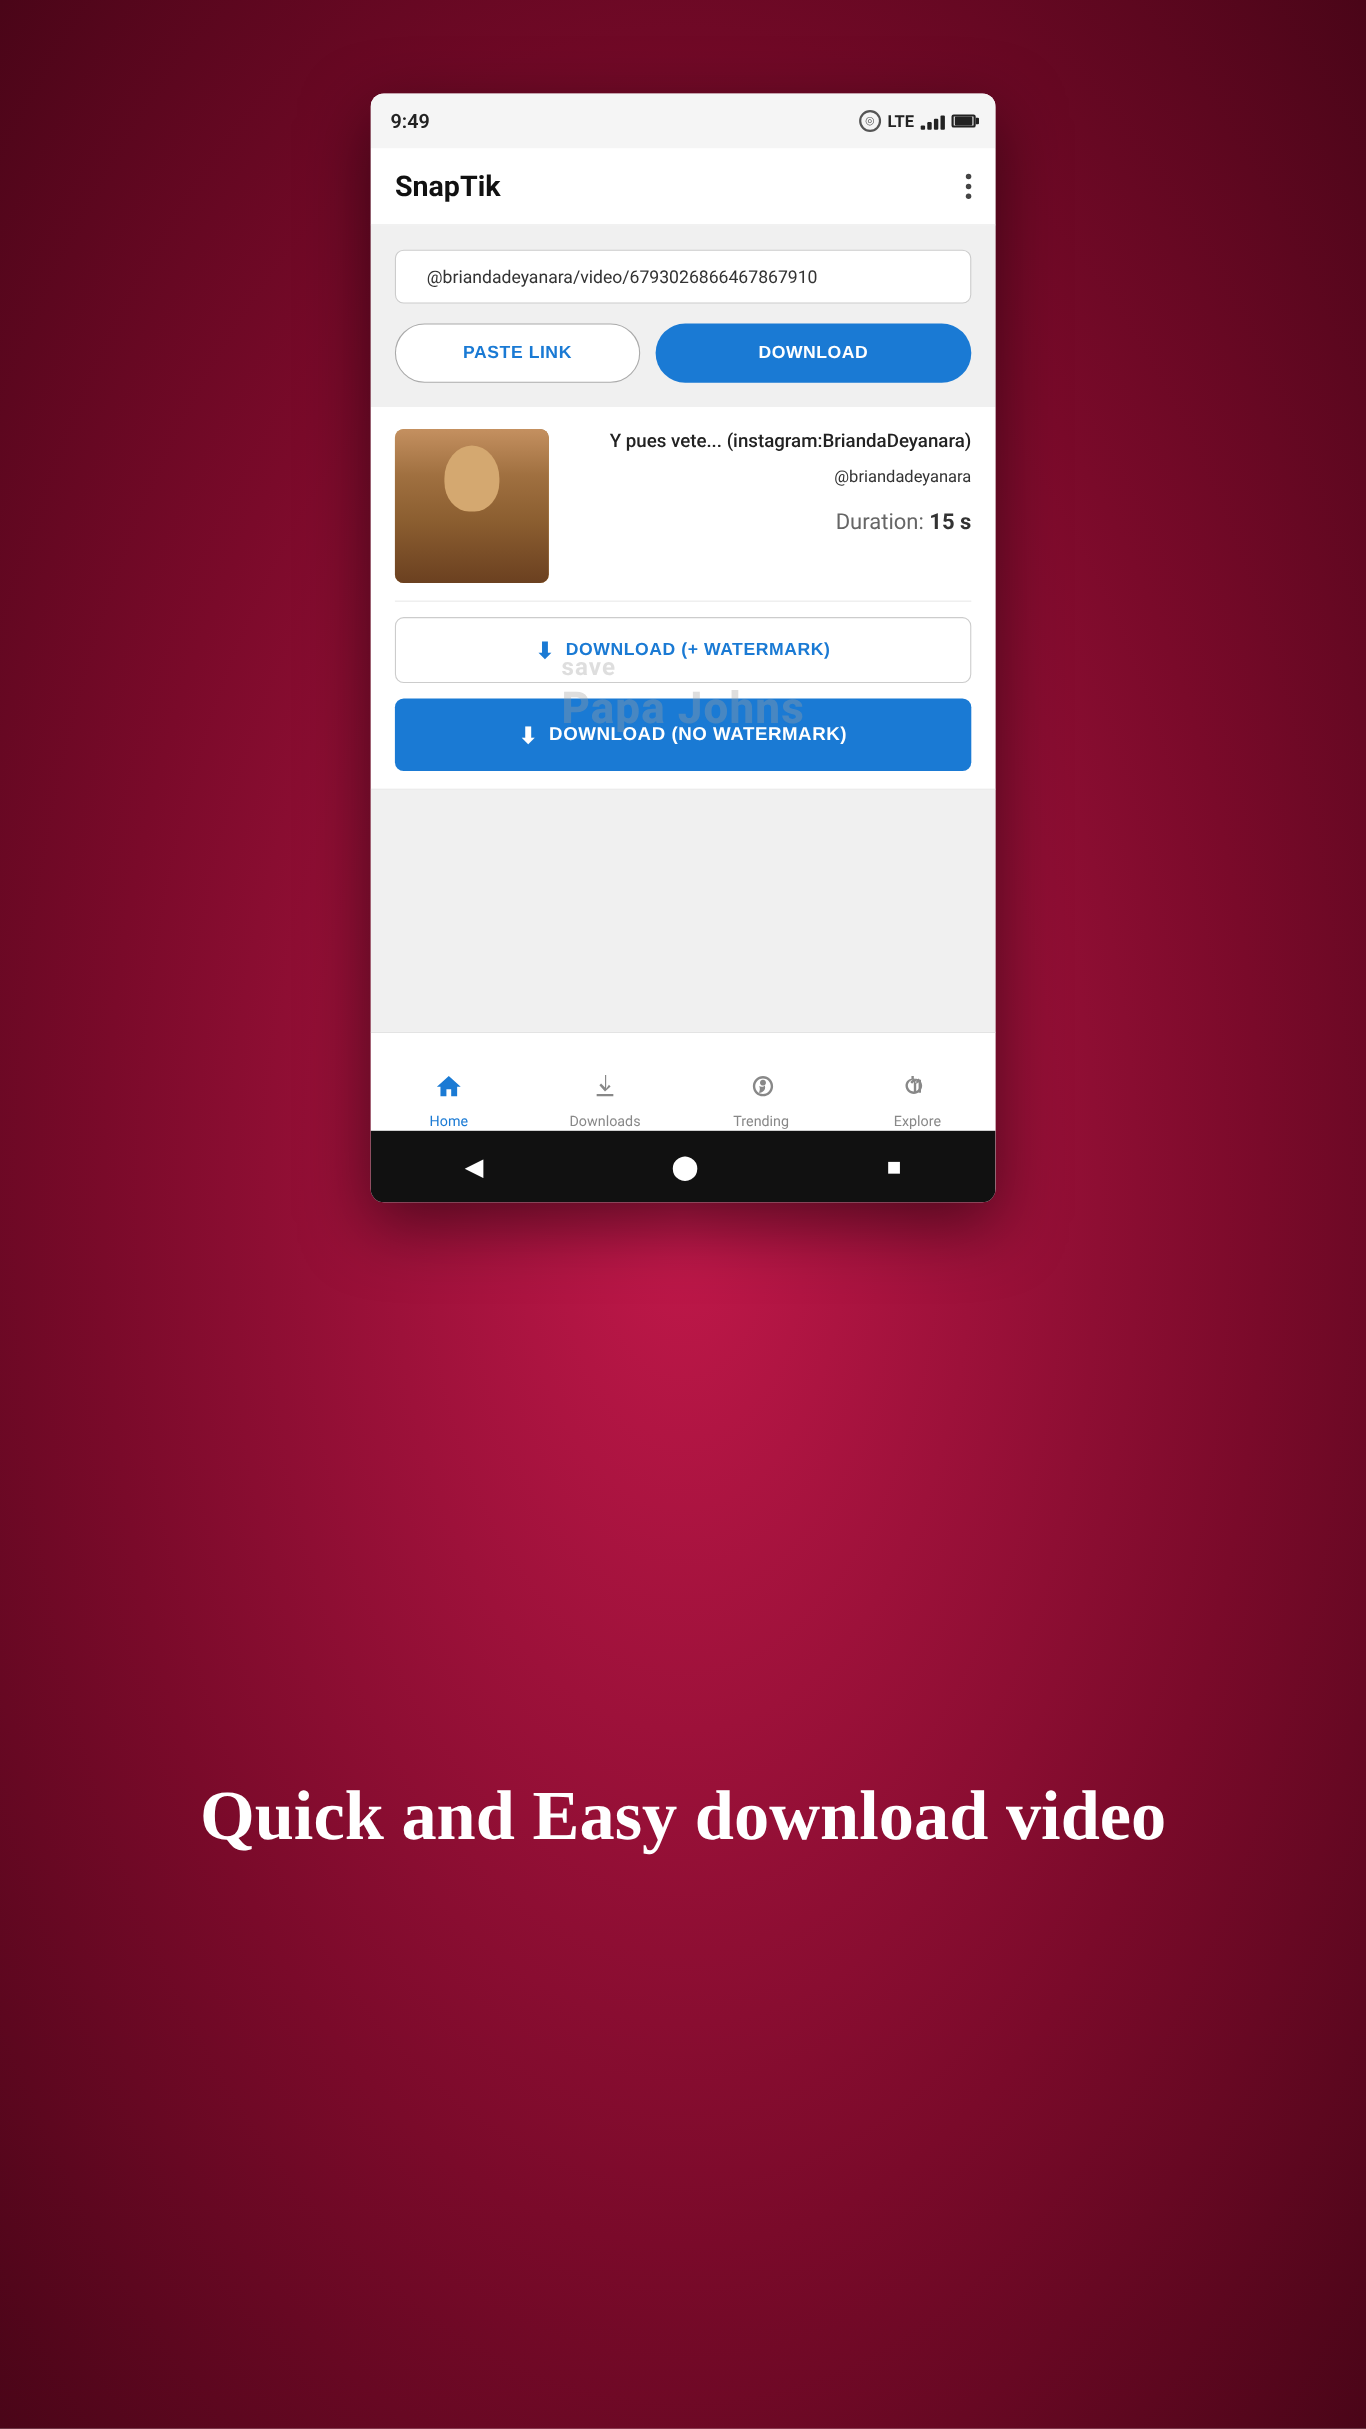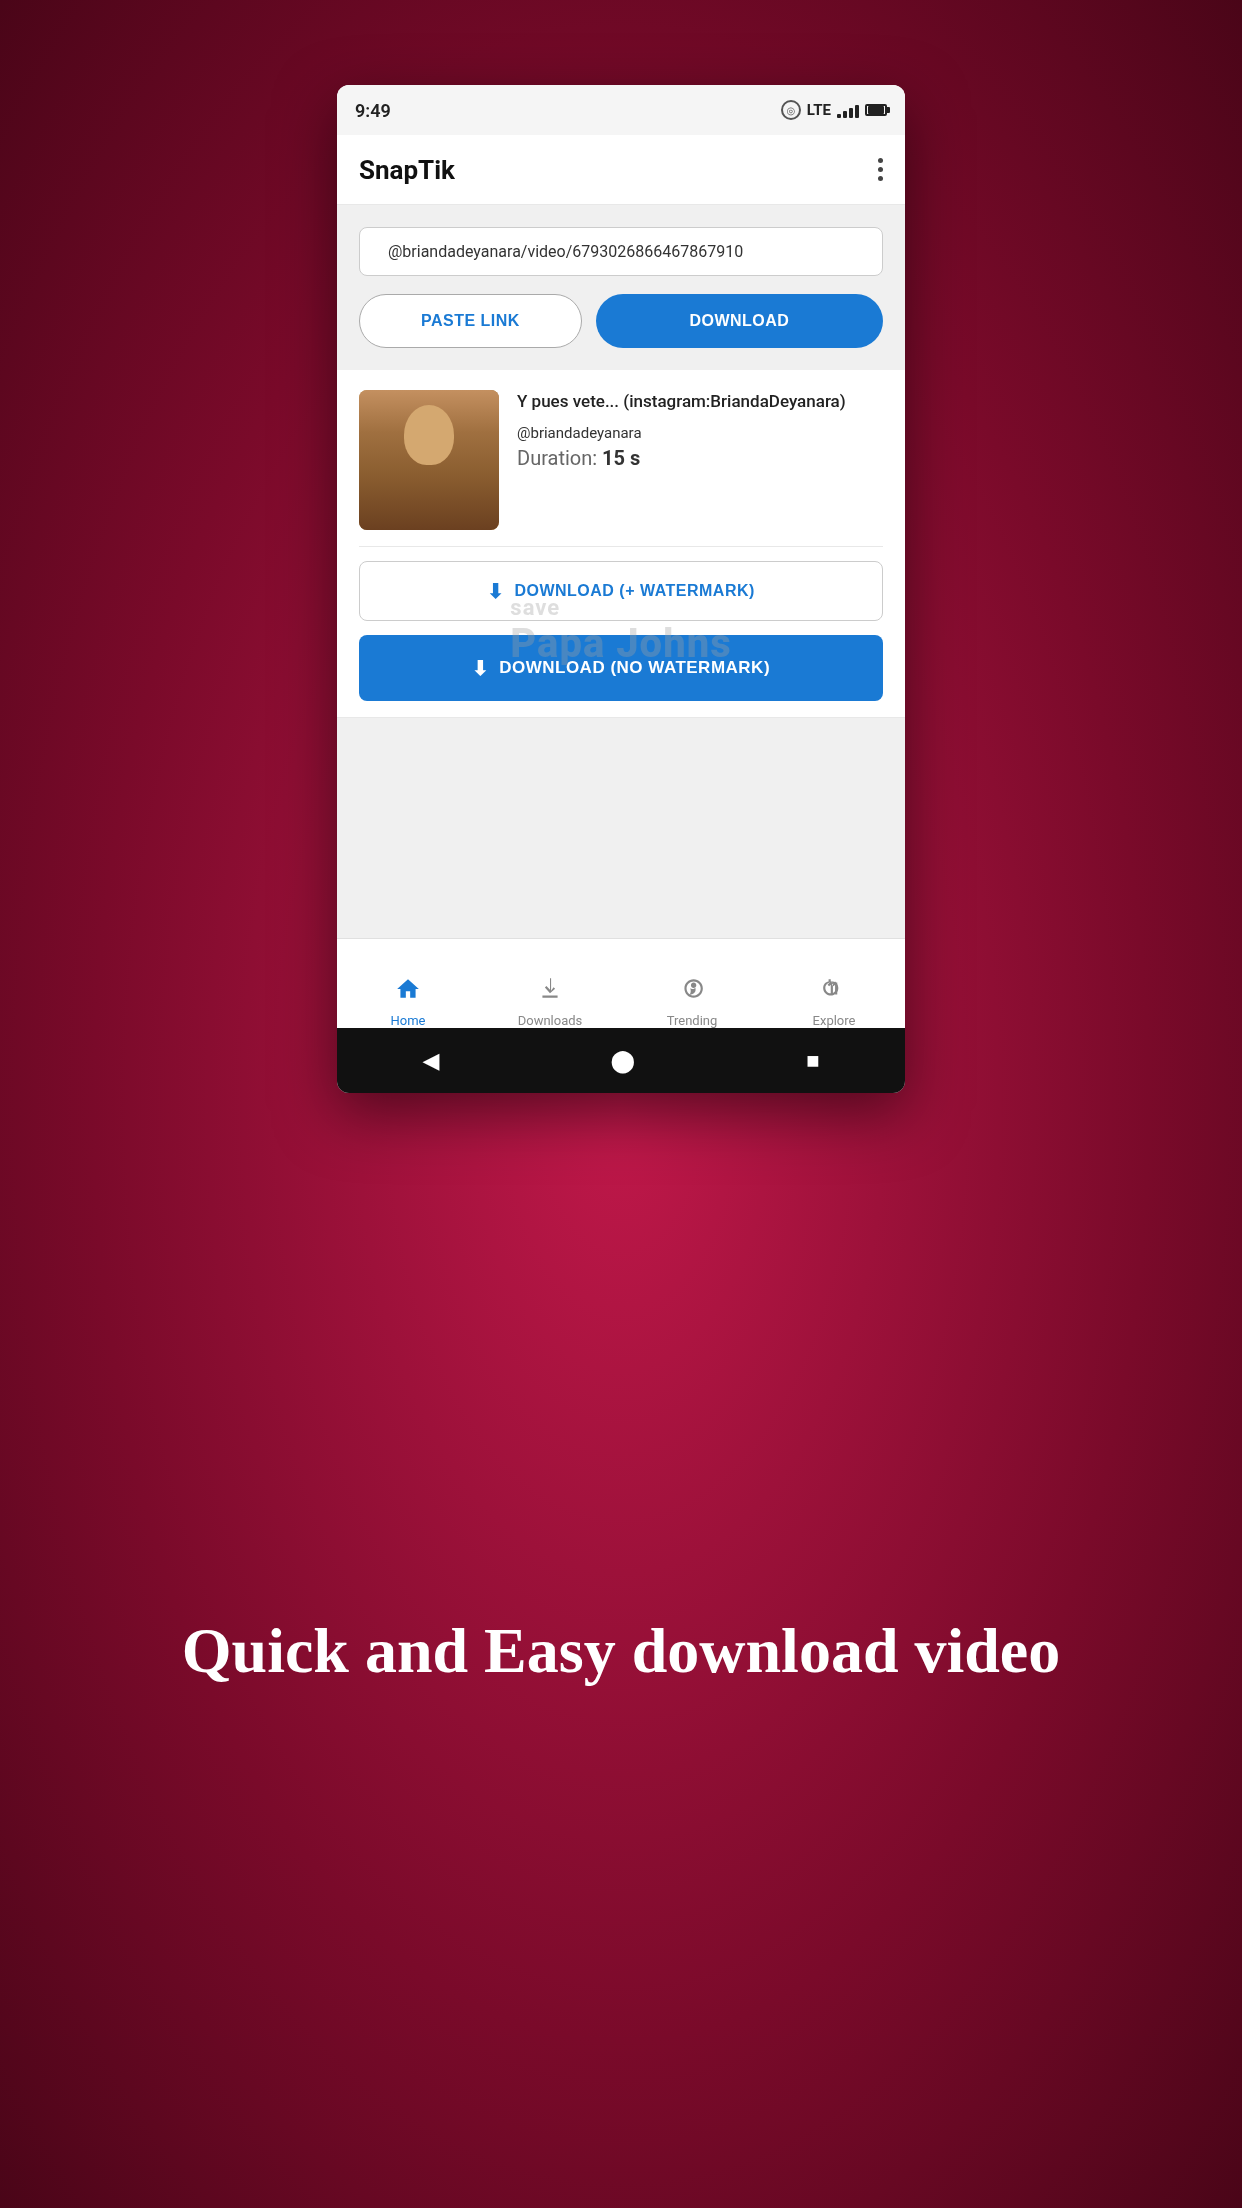--- a/index.html
+++ b/index.html
@@ -220,32 +220,33 @@
       width: 50px;
       height: 60px;
       border-radius: 50% 50% 45% 45%;
       background: #d4a870;
     }
     .video-details {
       flex: 1;
       display: flex;
       flex-direction: column;
       justify-content: flex-start;
+      text-align: right;
     }
     .video-title {
       font-size: 17px;
       font-weight: 500;
       color: #222;
       line-height: 1.4;
       margin-bottom: 10px;
     }
     .video-username {
       font-size: 15px;
       color: #333;
-      margin-bottom: 4px;
+      margin-bottom: 20px;
     }
     .video-duration {
       font-size: 20px;
       color: #666;
     }
     .video-duration strong {
       font-weight: 700;
       color: #333;
     }
     .divider {

